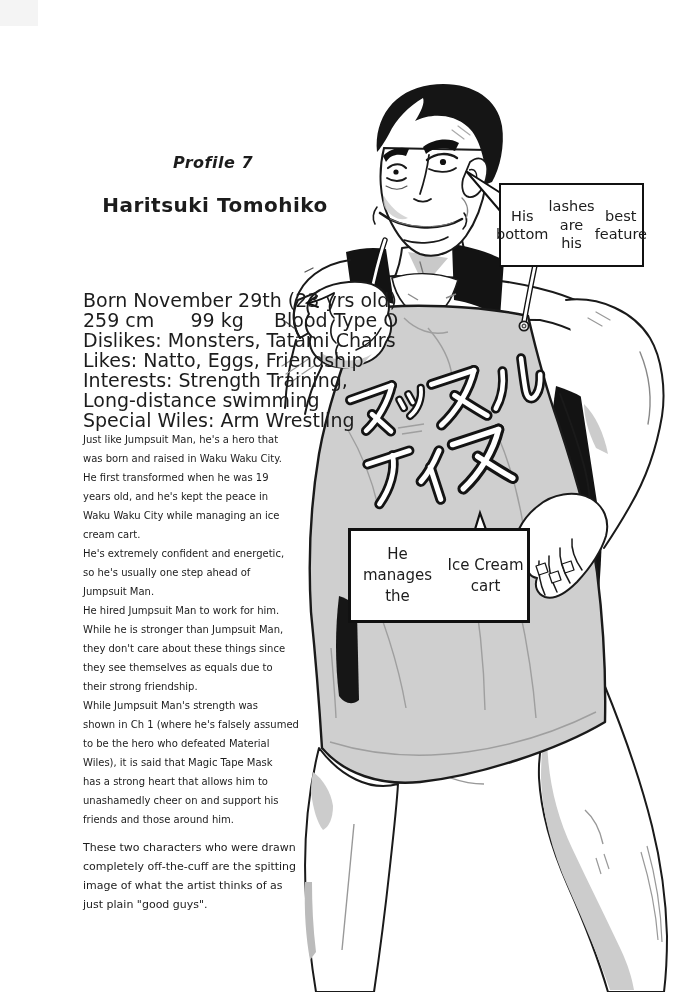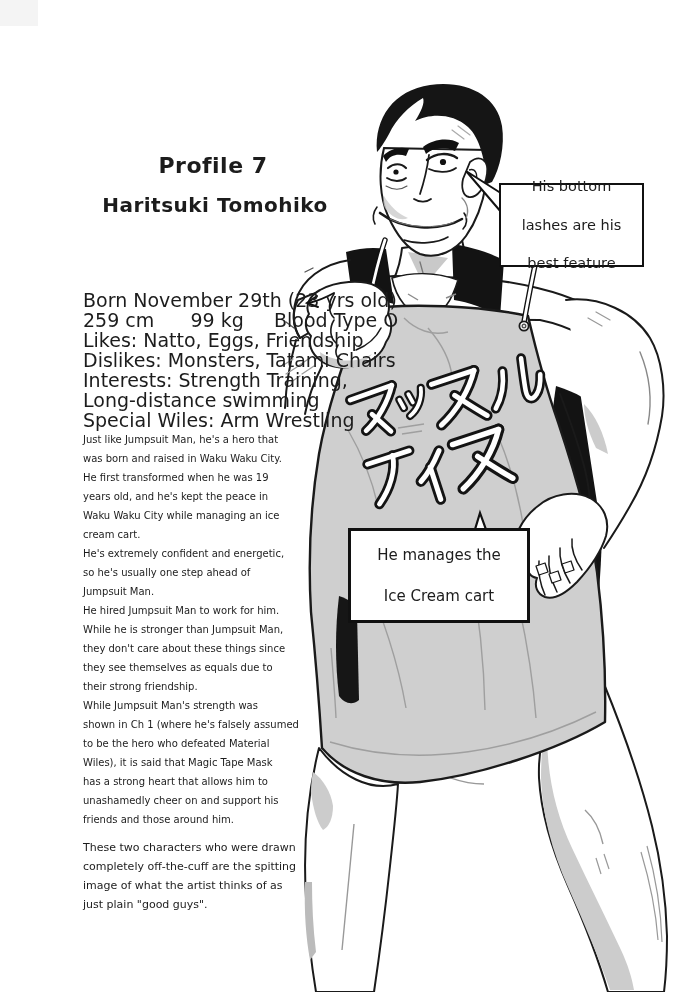--- a/index.html
+++ b/index.html
@@ -1,27 +1,27 @@
 <!DOCTYPE html>
 <html><head>
 <meta charset="utf-8">
 <style>
   html,body{margin:0;padding:0;background:#888;}
   #page{position:relative;width:700px;height:992px;background:#fff;overflow:hidden;
         font-family:"DejaVu Sans","Liberation Sans",sans-serif;color:#1c1c1c;}
   #figure-svg{position:absolute;left:0;top:0;z-index:1;}
   .textlayer{position:absolute;z-index:2;}
-  #title{left:83px;top:153px;width:260px;text-align:center;font-size:22px;font-weight:700;letter-spacing:.5px;}
+  #title{left:83px;top:153px;width:260px;text-align:center;font-size:16px;font-weight:700;letter-spacing:.5px;font-style:italic;}
   #name{left:40px;top:193px;width:350px;text-align:center;font-size:20px;font-weight:700;letter-spacing:.5px;}
   #stats{left:83px;top:269px;font-size:19px;line-height:20px;white-space:pre;margin-top:21px;}
   #bio{left:83px;top:430px;font-size:10px;line-height:19px;white-space:pre;}
   #closing{left:83px;top:838px;font-size:11px;line-height:19px;white-space:pre;}
   .speech{position:absolute;z-index:3;background:#fff;border:2.4px solid #111;
-          display:flex;flex-direction:column;justify-content:center;align-items:center;
-          text-align:center;font-size:14.5px;line-height:18.5px;gap:20px;}
+          display:flex;flex-direction:row;justify-content:center;align-items:center;
+          text-align:center;font-size:14.5px;line-height:18.5px;}
   #bubble-lashes{left:499px;top:183px;width:141px;height:80px;}
   #bubble-cart{left:348px;top:528px;width:176px;height:89px;border-width:3px;font-size:15px;line-height:21px;}
   .k-black{stroke:#141414;stroke-width:9;fill:none;stroke-linecap:round;stroke-linejoin:round;}
   .k-white{stroke:#fff;stroke-width:4.2;fill:none;stroke-linecap:round;stroke-linejoin:round;}
 </style>
 </head>
 <body>
 
 <div id="page">
 
@@ -218,21 +218,21 @@
       <path d="M317,296 L307,303 L318,307"></path>
       <path d="M305,272 l 8,-4 M286,322 l 8,6" stroke="#555" stroke-width="1.3"></path>
     </g>
 
     <path d="M507,197 L466,171 L507,219 Z" fill="#fff" stroke="#111" stroke-width="2"></path>
     <path d="M469,549 L480,513 L493,549 Z" fill="#fff" stroke="#111" stroke-width="2.2"></path>
   </svg>
 
   <div id="title" class="textlayer">Profile 7</div>
   <div id="name" class="textlayer">Haritsuki Tomohiko</div>
-  <div id="stats" class="textlayer"><div>Born November 29th (23 yrs old)</div><div>259 cm      99 kg     Blood Type O</div><div>Likes: Natto, Eggs, Friendship</div><div>Dislikes: Monsters, Tatami Chairs</div><div>Interests: Strength Training,</div><div>Long-distance swimming</div><div>Special Wiles: Arm Wrestling</div></div>
+  <div id="stats" class="textlayer"><div>Born November 29th (23 yrs old)</div><div>259 cm      99 kg     Blood Type O</div><div>Dislikes: Monsters, Tatami Chairs</div><div>Likes: Natto, Eggs, Friendship</div><div>Interests: Strength Training,</div><div>Long-distance swimming</div><div>Special Wiles: Arm Wrestling</div></div>
   <div id="bio" class="textlayer"><div>Just like Jumpsuit Man, he's a hero that</div><div>was born and raised in Waku Waku City.</div><div>He first transformed when he was 19</div><div>years old, and he's kept the peace in</div><div>Waku Waku City while managing an ice</div><div>cream cart.</div><div>He's extremely confident and energetic,</div><div>so he's usually one step ahead of</div><div>Jumpsuit Man.</div><div>He hired Jumpsuit Man to work for him.</div><div>While he is stronger than Jumpsuit Man,</div><div>they don't care about these things since</div><div>they see themselves as equals due to</div><div>their strong friendship.</div><div>While Jumpsuit Man's strength was</div><div>shown in Ch 1 (where he's falsely assumed</div><div>to be the hero who defeated Material</div><div>Wiles), it is said that Magic Tape Mask</div><div>has a strong heart that allows him to</div><div>unashamedly cheer on and support his</div><div>friends and those around him.</div></div>
   <div id="closing" class="textlayer"><div>These two characters who were drawn</div><div>completely off-the-cuff are the spitting</div><div>image of what the artist thinks of as</div><div>just plain "good guys".</div></div>
 
   <div id="bubble-lashes" class="speech">
       <div>His bottom</div>
       <div>lashes are his</div>
       <div>best feature</div>
     </div>
   <div id="bubble-cart" class="speech">
       <div>He manages the</div>

